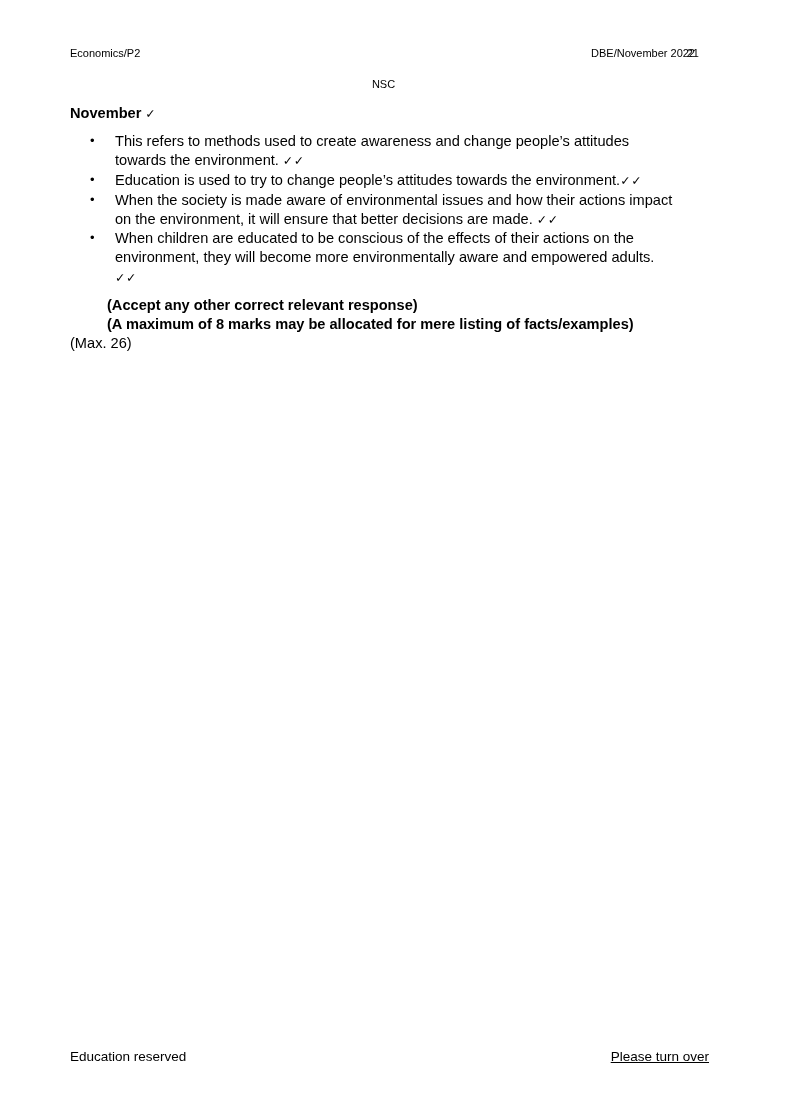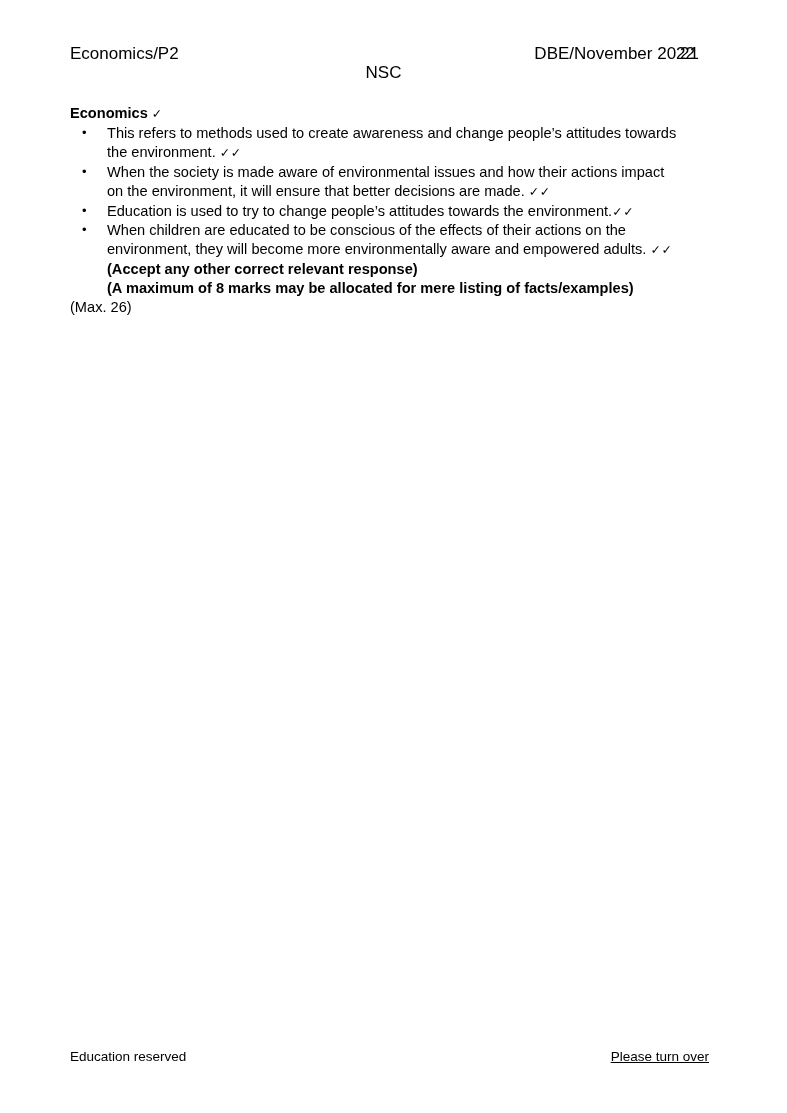--- a/index.html
+++ b/index.html
@@ -19,40 +19,40 @@
     overflow: hidden;
   }
 
   
   .header {
     position: absolute;
     left: 70px;
     top: 46px;
     width: 629px;
     height: 36px;
-    font-size: 17px;
+    font-size: 11px;
     line-height: 15px;
   }
   .header-left {
     position: absolute;
     left: 0;
     top: 0;
     white-space: nowrap;
   }
   .header-center {
     position: absolute;
     left: 0;
     top: 0;
     width: 629px;
     text-align: center;
   }
   .header-center .pageno { display: block; text-align: right; }
   .header-center .nsc {
     display: block;
-    margin-top: 4px;
+    margin-top: 16px;
     padding-right: 2px;
   }
   .header-right {
     position: absolute;
     right: 4px;
     top: 0;
     white-space: nowrap;
   }
 
   
@@ -71,21 +71,21 @@
   }
   .check {
     font-size: 12.5px;
     font-weight: normal;
     letter-spacing: 0.5px;
   }
   .check-tight { letter-spacing: 0.5px; font-size: 12.5px; }
 
   ul.bullets {
     list-style: none;
-    margin: 0;
+    margin: 8px;
     padding: 0;
   }
   ul.bullets > li {
     position: relative;
     padding-left: 37px;
     margin: 0;
   }
   ul.bullets > li::before {
     content: "\2022";
     position: absolute;
@@ -143,32 +143,32 @@
     <span class="header-center">
       <span class="pageno">21</span>
       <span class="nsc">NSC</span>
     </span>
     <span class="header-right">DBE/November 2022</span>
   </div>
 
   <div class="content">
 
     <p class="heading">
-      <span>Economics</span><span class="check"> </span><span class="check">✓</span>
+      <span>November</span><span class="check"> </span><span class="check">✓</span>
     </p>
 
     <ul class="bullets">
       <li>
         <span>This refers to methods used to create awareness and change people’s attitudes towards the environment.</span><span class="check"> ✓✓</span>
       </li>
       <li>
-        <span>When the society is made aware of environmental issues and how their actions impact on the environment, it will ensure that better decisions are made.</span><span class="check"> ✓✓</span>
+        <span>Education is used to try to change people’s attitudes towards the environment.</span><span class="check-tight">✓✓</span>
       </li>
       <li>
-        <span>Education is used to try to change people’s attitudes towards the environment.</span><span class="check-tight">✓✓</span>
+        <span>When the society is made aware of environmental issues and how their actions impact on the environment, it will ensure that better decisions are made.</span><span class="check"> ✓✓</span>
       </li>
       <li>
         <span>When children are educated to be conscious of the effects of their actions on the environment, they will become more environmentally aware and empowered adults.</span><span class="check"> ✓✓</span>
       </li>
     </ul>
 
     <p class="note">(Accept any other correct relevant response)</p>
     <p class="note-bold">(A maximum of 8 marks may be allocated for mere listing of facts/examples)</p>
     <p class="maxline">(Max. 26)</p>
 

